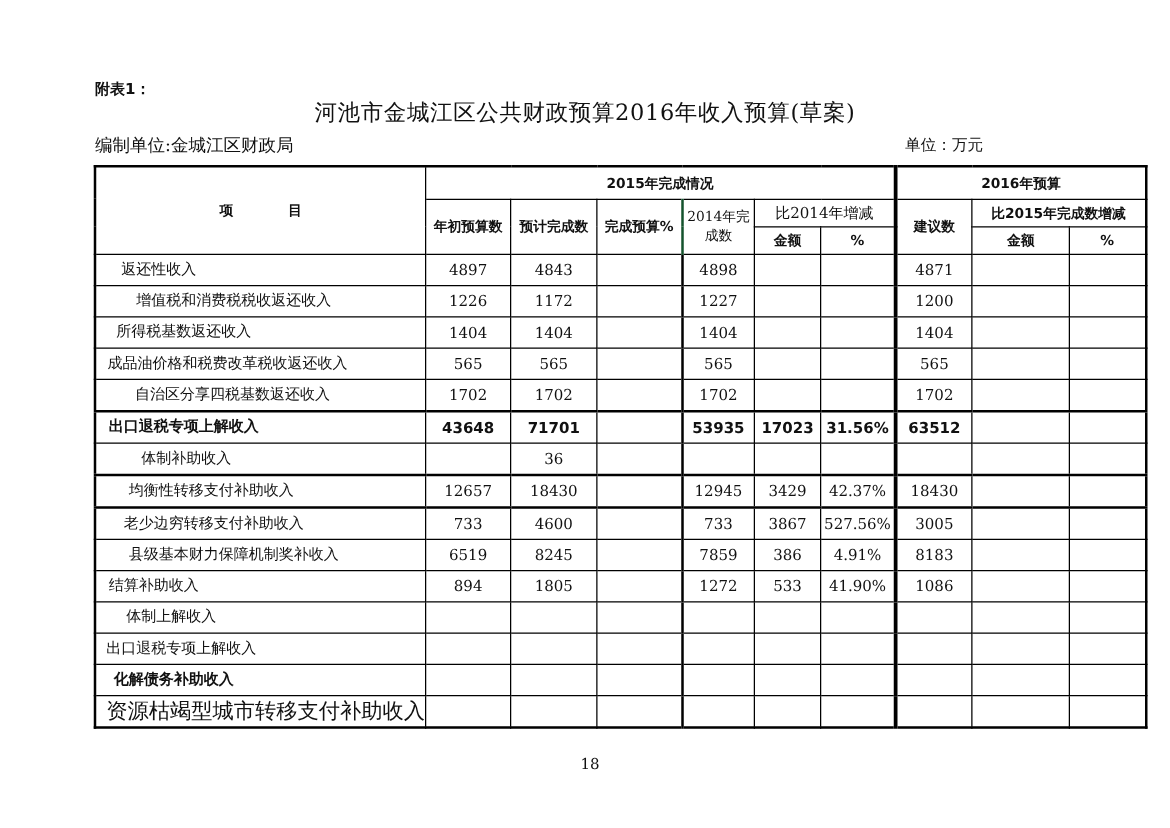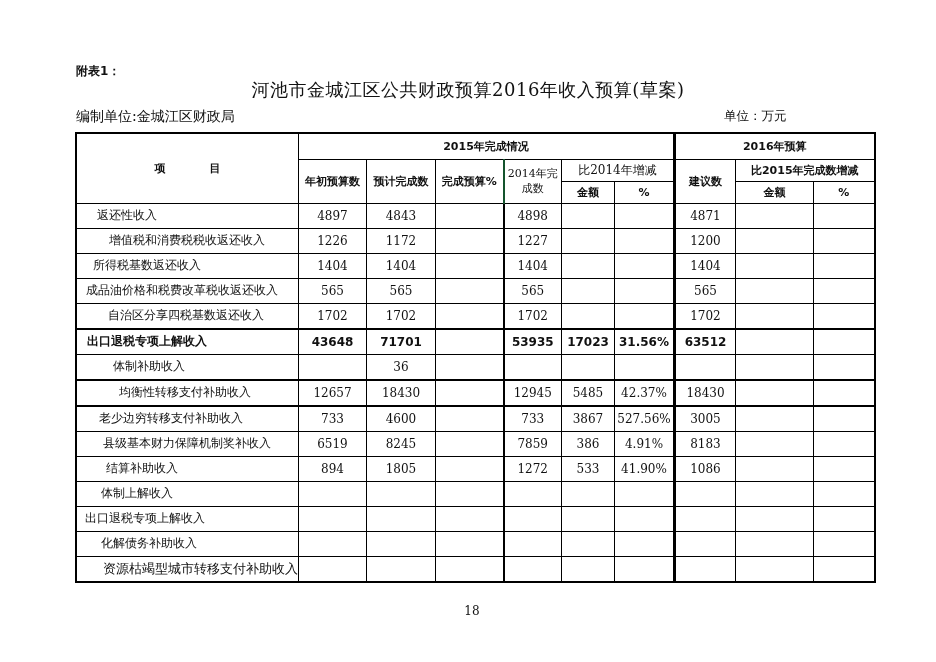--- a/index.html
+++ b/index.html
@@ -18,27 +18,27 @@
   tr.bold td{font-weight:bold;font-family:"DejaVu Sans","Liberation Sans",sans-serif;}
   .thickL{border-left:3px solid #000 !important;}
   .thickT td{border-top:2px solid #000;}
   .ind0{padding-left:20px;}
   .ind1{padding-left:32px;}
   .ind2{padding-left:16px;}
   .ind3{padding-left:9px;font-size:10.5px;}
   .ind4{padding-left:31px;}
   .ind5{padding-left:10px;}
   .ind6{padding-left:36px;}
-  .ind7{padding-left:42px;margin-left:12px;}
+  .ind7{padding-left:26px;margin-left:12px;}
   .ind8{padding-left:22px;}
   .ind9{padding-left:26px;font-size:11px;}
-  .ind10{padding-left:29px;}
+  .ind10{padding-left:10px;}
   .ind11{padding-left:24px;}
   .ind12{padding-left:8px;}
-  .ind13{padding-left:24px;}
+  .ind13{padding-left:14px;font-weight:bold;}
   .pageno{position:absolute;left:4px;width:936px;top:604px;text-align:center;font-size:12px;}
 </style>
 </head>
 <body>
 
 <div class="attach">附表1：</div>
 <div class="title"><span>河池市金城江区公共财政预算2016年收入预算(草案)</span></div>
 <div class="org">编制单位:金城江区财政局</div>
 <div class="unit">单位：万元</div>
 
@@ -161,21 +161,21 @@
       <td class="thickL"></td>
       <td></td>
       <td></td>
     </tr>
     <tr class="data thickT">
       <td class="item ind7">均衡性转移支付补助收入</td>
       <td>12657</td>
       <td>18430</td>
       <td style="border-right:2px solid #000"></td>
       <td>12945</td>
-      <td>5485</td>
+      <td>3429</td>
       <td>42.37%</td>
       <td class="thickL">18430</td>
       <td></td>
       <td></td>
     </tr>
     <tr class="data thickT">
       <td class="item ind8">老少边穷转移支付补助收入</td>
       <td>733</td>
       <td>4600</td>
       <td style="border-right:2px solid #000"></td>
@@ -240,21 +240,21 @@
       <td></td>
       <td style="border-right:2px solid #000"></td>
       <td></td>
       <td></td>
       <td></td>
       <td class="thickL"></td>
       <td></td>
       <td></td>
     </tr>
     <tr class="data">
-      <td class="item ind11" style="padding-left:26px;font-size:13px;">资源枯竭型城市转移支付补助收入</td>
+      <td class="item ind11" style="padding-left:8px;font-size:17px;">资源枯竭型城市转移支付补助收入</td>
       <td></td>
       <td></td>
       <td style="border-right:2px solid #000"></td>
       <td></td>
       <td></td>
       <td></td>
       <td class="thickL"></td>
       <td></td>
       <td></td>
     </tr>

